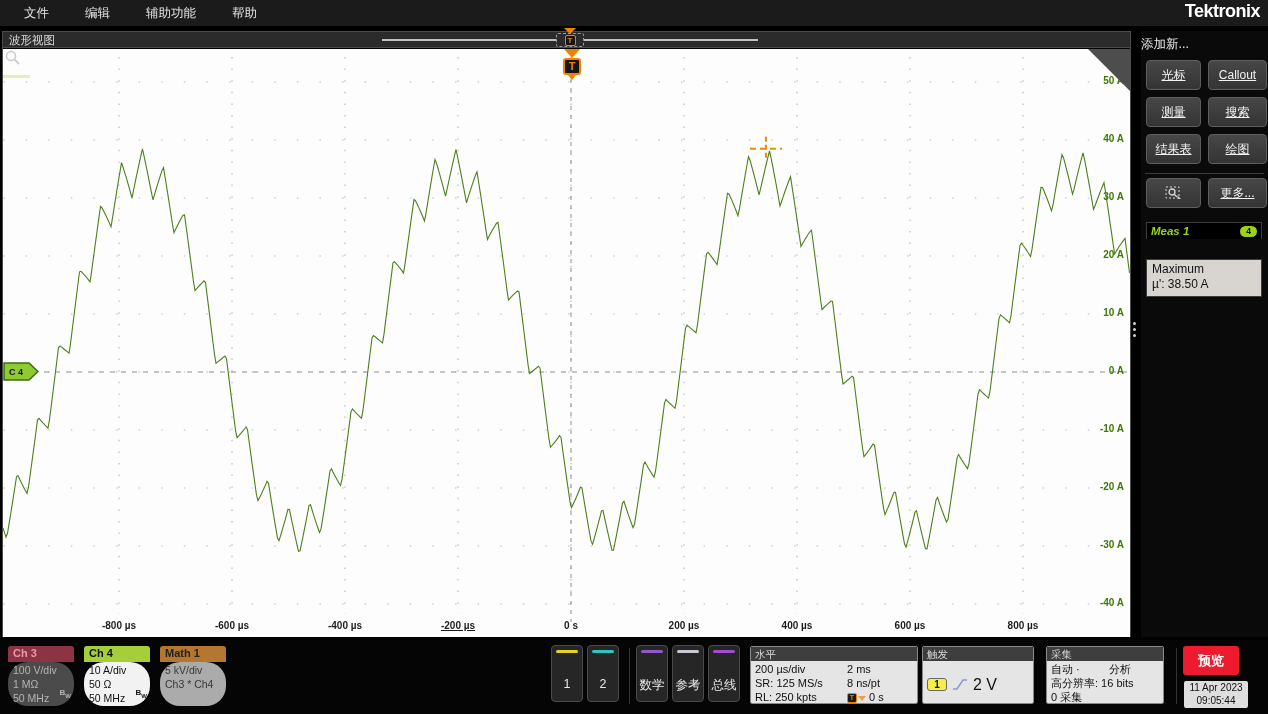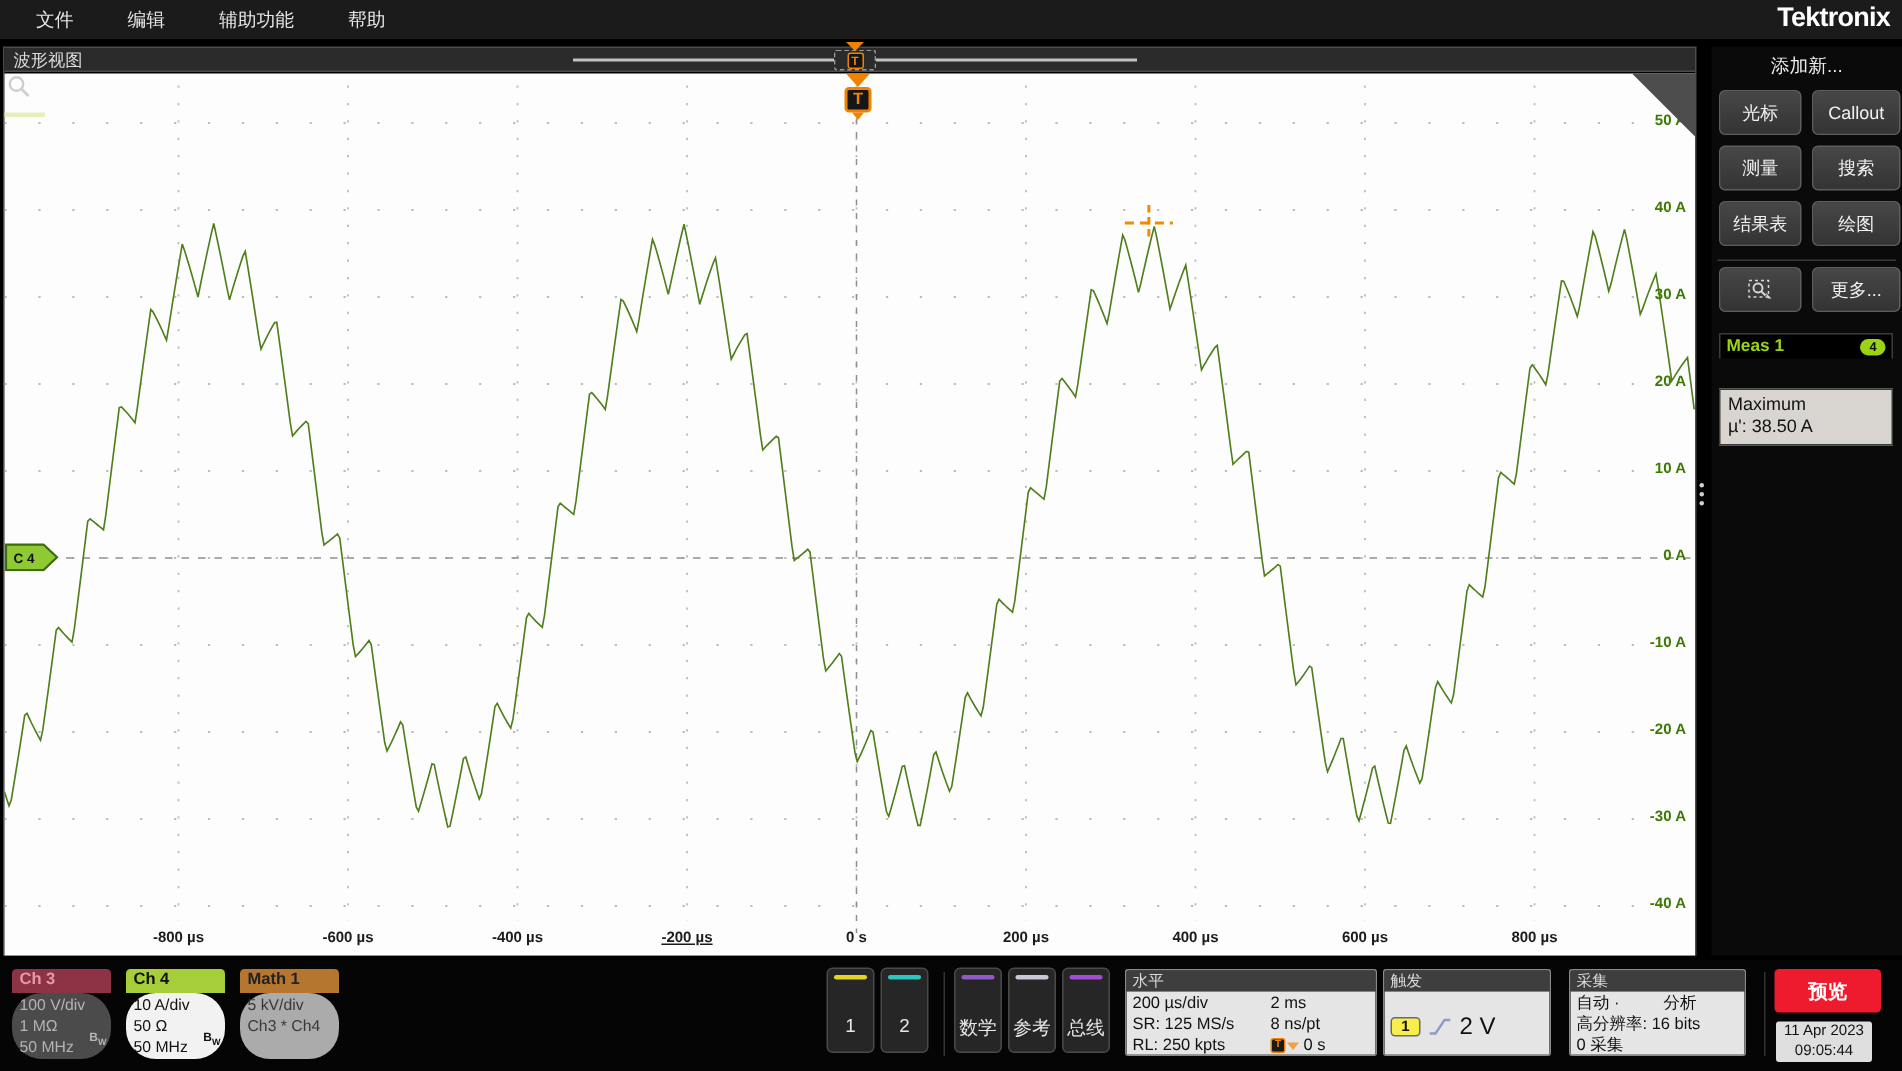--- a/index.html
+++ b/index.html
@@ -34,27 +34,27 @@
   .edge-level { position:absolute; left:0; top:26px; width:27px; height:3px; background:#e7eebb; }
 
   .zoom-corner { position:absolute; right:0; top:0; width:0; height:0; border-top:42px solid #4d4d4d; border-left:42px solid transparent; }
   .zoom-corner-icon { position:absolute; right:4px; top:3px; }
 
   .grip-dots { position:absolute; left:1133px; top:322px; width:6px; display:flex; flex-direction:column; gap:3px; }
   .grip-dots i { width:3px; height:3px; border-radius:50%; background:#cfcfcf; }
 
   
   .sidebar { position:absolute; left:1141px; top:31px; width:127px; height:606px; background:#0a0a0a; }
-  .sidebar-title { text-align:center; color:#ececec; font-size:12.5px; padding-top:5px; }
+  .sidebar-title { text-align:left; color:#ececec; font-size:12.5px; padding-top:5px; }
   .btn-grid { display:grid; grid-template-columns:55px 59px; gap:7px; padding:7px 0 0 5px; }
-  .s-btn { height:30px; background:linear-gradient(#474747,#343434); border:1px solid #5e5e5e; border-radius:4px; color:#f2f2f2; font-size:12px; display:flex; align-items:center; justify-content:center; cursor:default; }
+  .s-btn { height:30px; background:linear-gradient(#474747,#343434); border:1px solid #5e5e5e; border-radius:4px; color:#f2f2f2; font-size:12px; display:flex; align-items:center; justify-content:center; cursor:default;text-decoration:underline; }
   .s-divider { margin:9px 4px 2px 4px; border-top:1px solid #3a3a3a; }
   .meas-panel { margin:14px 4px 0 5px; width:116px; }
   .meas-header { height:17px; background:#000; border:1px solid #3c3c3c; border-bottom:none; display:flex; align-items:center; padding:0 4px; }
-  .meas-title { color:#9ad413; font-size:11.5px; font-weight:bold; flex:1; }
+  .meas-title { color:#9ad413; font-size:11.5px; font-weight:bold; flex:1;font-style:italic; }
   .meas-count { background:#9ad413; color:#0a0a0a; font-size:8.5px; font-weight:bold; border-radius:6px; padding:0 6px; line-height:11px; }
   .meas-body { background:#d8d5d1; border:1px solid #3c3c3c; padding:2px 5px 4px 5px; color:#111; font-size:12px; line-height:15px;margin-top:20px; }
 
   
   .bottombar { position:absolute; left:0; top:640px; width:1268px; height:74px; background:#050505; }
   .ch-badge { position:absolute; top:6px; width:66px; height:60px; border-radius:3px; overflow:hidden; }
   .ch-head { height:16px; font-size:11px; font-weight:bold; padding:1px 5px; }
   .ch-body { height:44px; font-size:10.5px; line-height:14px; padding:1px 5px; position:relative;border-radius:20px; }
   .bw { position:absolute; right:3px; bottom:3px; font-size:8px; font-weight:bold; }
   .bw sub { font-size:6px; }
@@ -73,21 +73,21 @@
   .panel { position:absolute; top:6px; height:58px; border:1px solid #8a8a8a; border-radius:2px; overflow:hidden; }
   .panel-head { height:14px; background:#3e3e3e; color:#d8d8d8; font-size:10.5px; padding:0 4px; line-height:14px; }
   .panel-body { background:#e5e5e5; color:#111; font-size:11px; height:44px; padding:1px 4px; }
   .prow { display:flex; line-height:14px; }
   .prow .c1 { width:92px; }
   .trig-body { display:flex; align-items:center; gap:6px; padding-top:4px; }
   .trig-src { width:20px; height:13px; background:#f7ee4c; border:1px solid #6a6a6a; border-radius:3px; color:#111; font-size:10px; font-weight:bold; text-align:center; line-height:11px; }
   .mini-t2 { display:inline-block; width:10px; height:10px; background:#1a1a1a; border:1px solid #ef8200; border-radius:2px; color:#ef8200; font-size:7px; font-weight:bold; text-align:center; line-height:8px; vertical-align:middle; }
   .mini-tri2 { display:inline-block; width:0; height:0; border-left:4px solid transparent; border-right:4px solid transparent; border-top:5px solid #f0a040; vertical-align:middle; margin-left:1px; }
 
-  .preview-btn { position:absolute; left:1183px; top:6px; width:71px; height:29px; background:#ed1b2d; border:none; border-radius:3px; color:#fff; font-size:13px; font-weight:bold; }
+  .preview-btn { position:absolute; left:1183px; top:6px; width:56px; height:29px; background:#ed1b2d; border:none; border-radius:3px; color:#fff; font-size:13px; font-weight:bold; }
   .datetime { position:absolute; left:1184px; top:41px; width:64px; height:27px; background:#dedede; border-radius:2px; color:#111; font-size:10px; line-height:12.5px; text-align:center; padding-top:1px; }
 </style>
 </head>
 <body>
 
 <div class="screen">
 
   <div class="menubar">
     <span class="menu-item">文件</span>
     <span class="menu-item">编辑</span>

